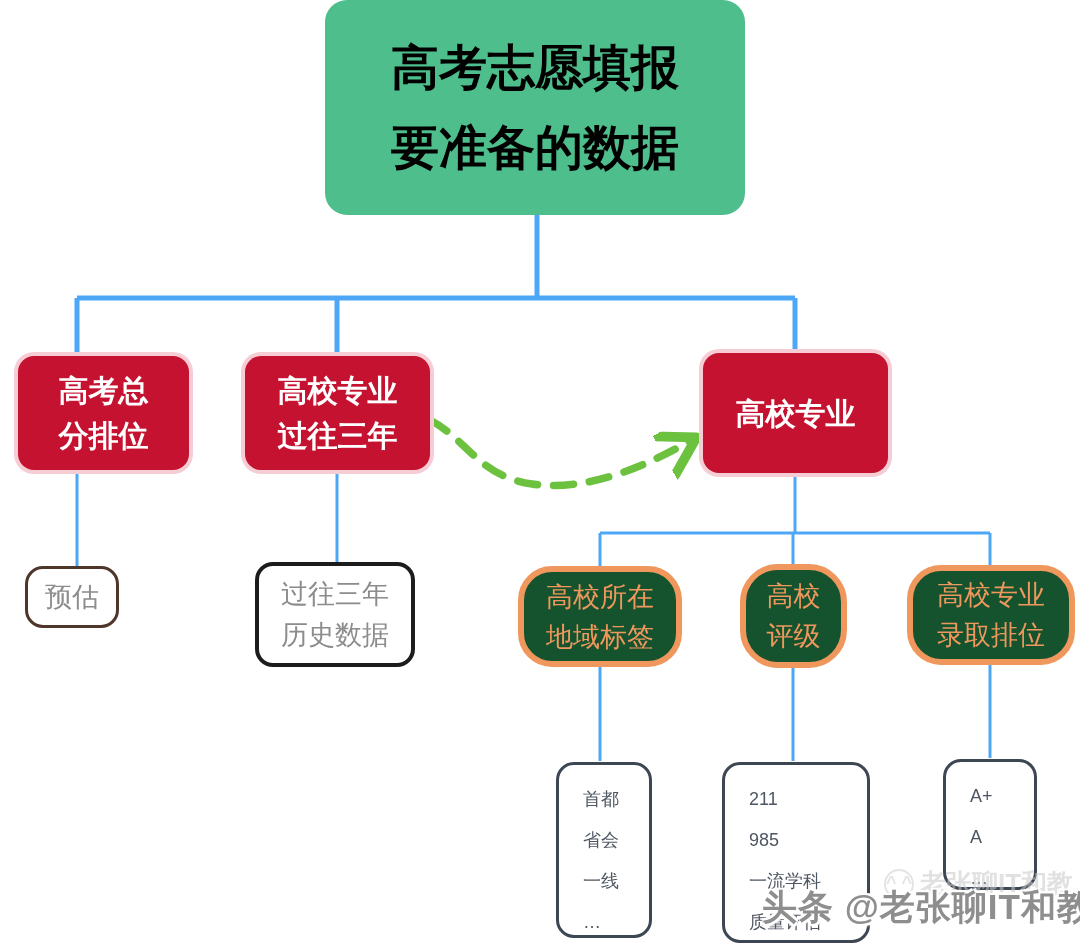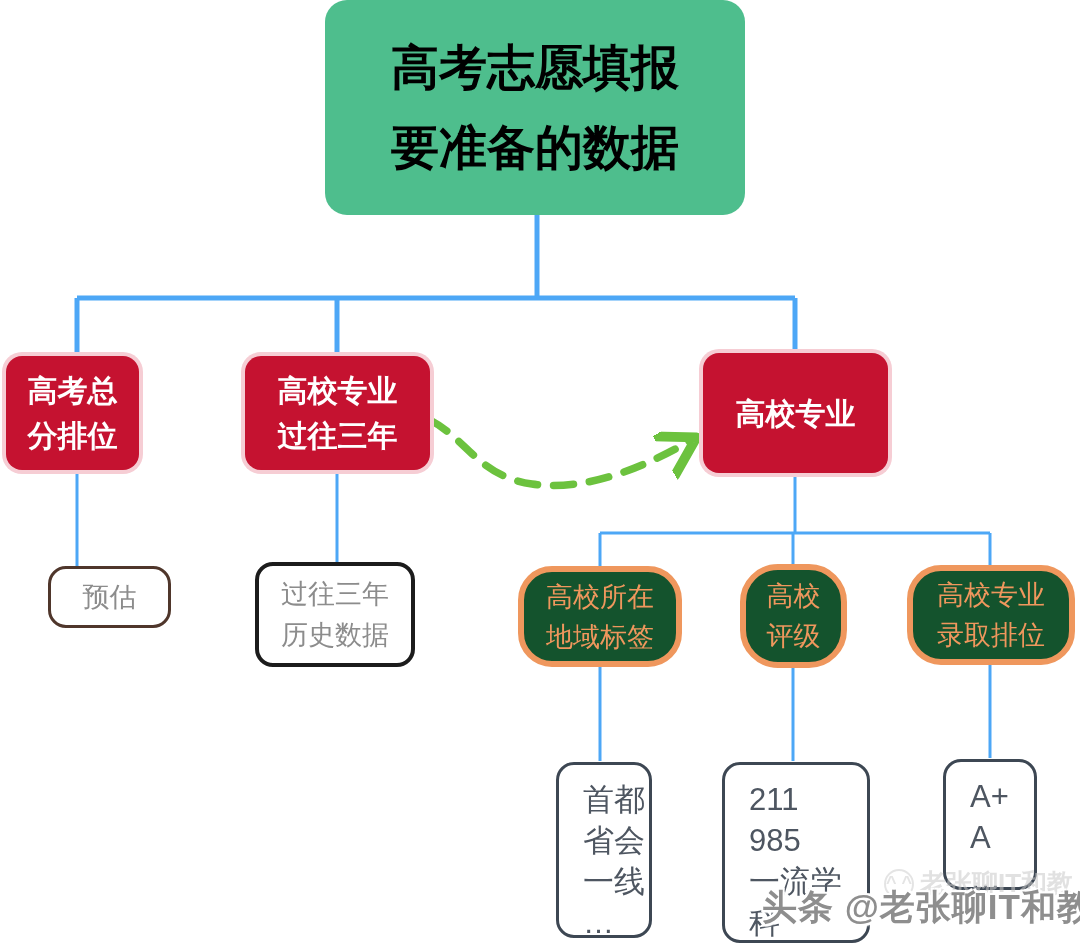--- a/index.html
+++ b/index.html
@@ -12,39 +12,39 @@
   
   .root{
     left:325px;top:0;width:420px;height:215px;border-radius:22px;
     background:#4EBE8D;color:#000000;font-size:48px;font-weight:600;line-height:80px;
   }
   
   .red{
     background:#C51230;color:#ffffff;font-weight:700;font-size:30px;line-height:45px;
     border-radius:16px;box-shadow:0 0 0 4px #F6CDD4;
   }
-  .red1{left:6px;  top:356px;width:133px;height:114px;}
+  .red1{left:18px;  top:356px;width:171px;height:114px;}
   .red2{left:245px;top:356px;width:185px;height:114px;}
   .red3{left:703px;top:353px;width:185px;height:120px;}
   
   .detail{color:#8C8C8C;font-size:27px;line-height:41px;background:#fff;}
-  .estimate{left:25px;top:566px;width:123px;height:62px;border:3px solid #4F362B;border-radius:18px;margin-left:23px;}
+  .estimate{left:25px;top:566px;width:94px;height:62px;border:3px solid #4F362B;border-radius:18px;}
   .history{left:255px;top:562px;width:160px;height:105px;border:4px solid #1C1C1C;border-radius:18px;text-align:right;}
   
   .orange{
     border:6px solid #EF975D;color:#EF975D;background:#14532d;
     font-size:27px;line-height:40px;border-radius:34px;
   }
   .orange1{left:518px;top:566px;width:164px;height:101px;}
   .orange2{left:740px;top:564px;width:107px;height:104px;border-radius:38px;}
   .orange3{left:907px;top:565px;width:168px;height:100px;}
   
   .examples{
     border:3.5px solid #3D4753;border-radius:18px;color:#4E5661;background:#fff;
-    font-size:31px;line-height:41px;align-items:flex-start;justify-content:flex-start;
+    font-size:18px;line-height:41px;align-items:flex-start;justify-content:flex-start;
     padding:14px 0 0 24px;text-align:left;
   }
   .ex1{left:556px;top:762px;width:96px; height:176px;}
   .ex2{left:722px;top:762px;width:148px;height:181px;}
   .ex3{left:943px;top:759px;width:94px; height:131px;}
   
   #connectors{position:absolute;left:0;top:0;width:1080px;height:948px;pointer-events:none;}
   
   .watermark-ghost{
     position:absolute;left:884px;top:866px;display:flex;align-items:center;gap:6px;

